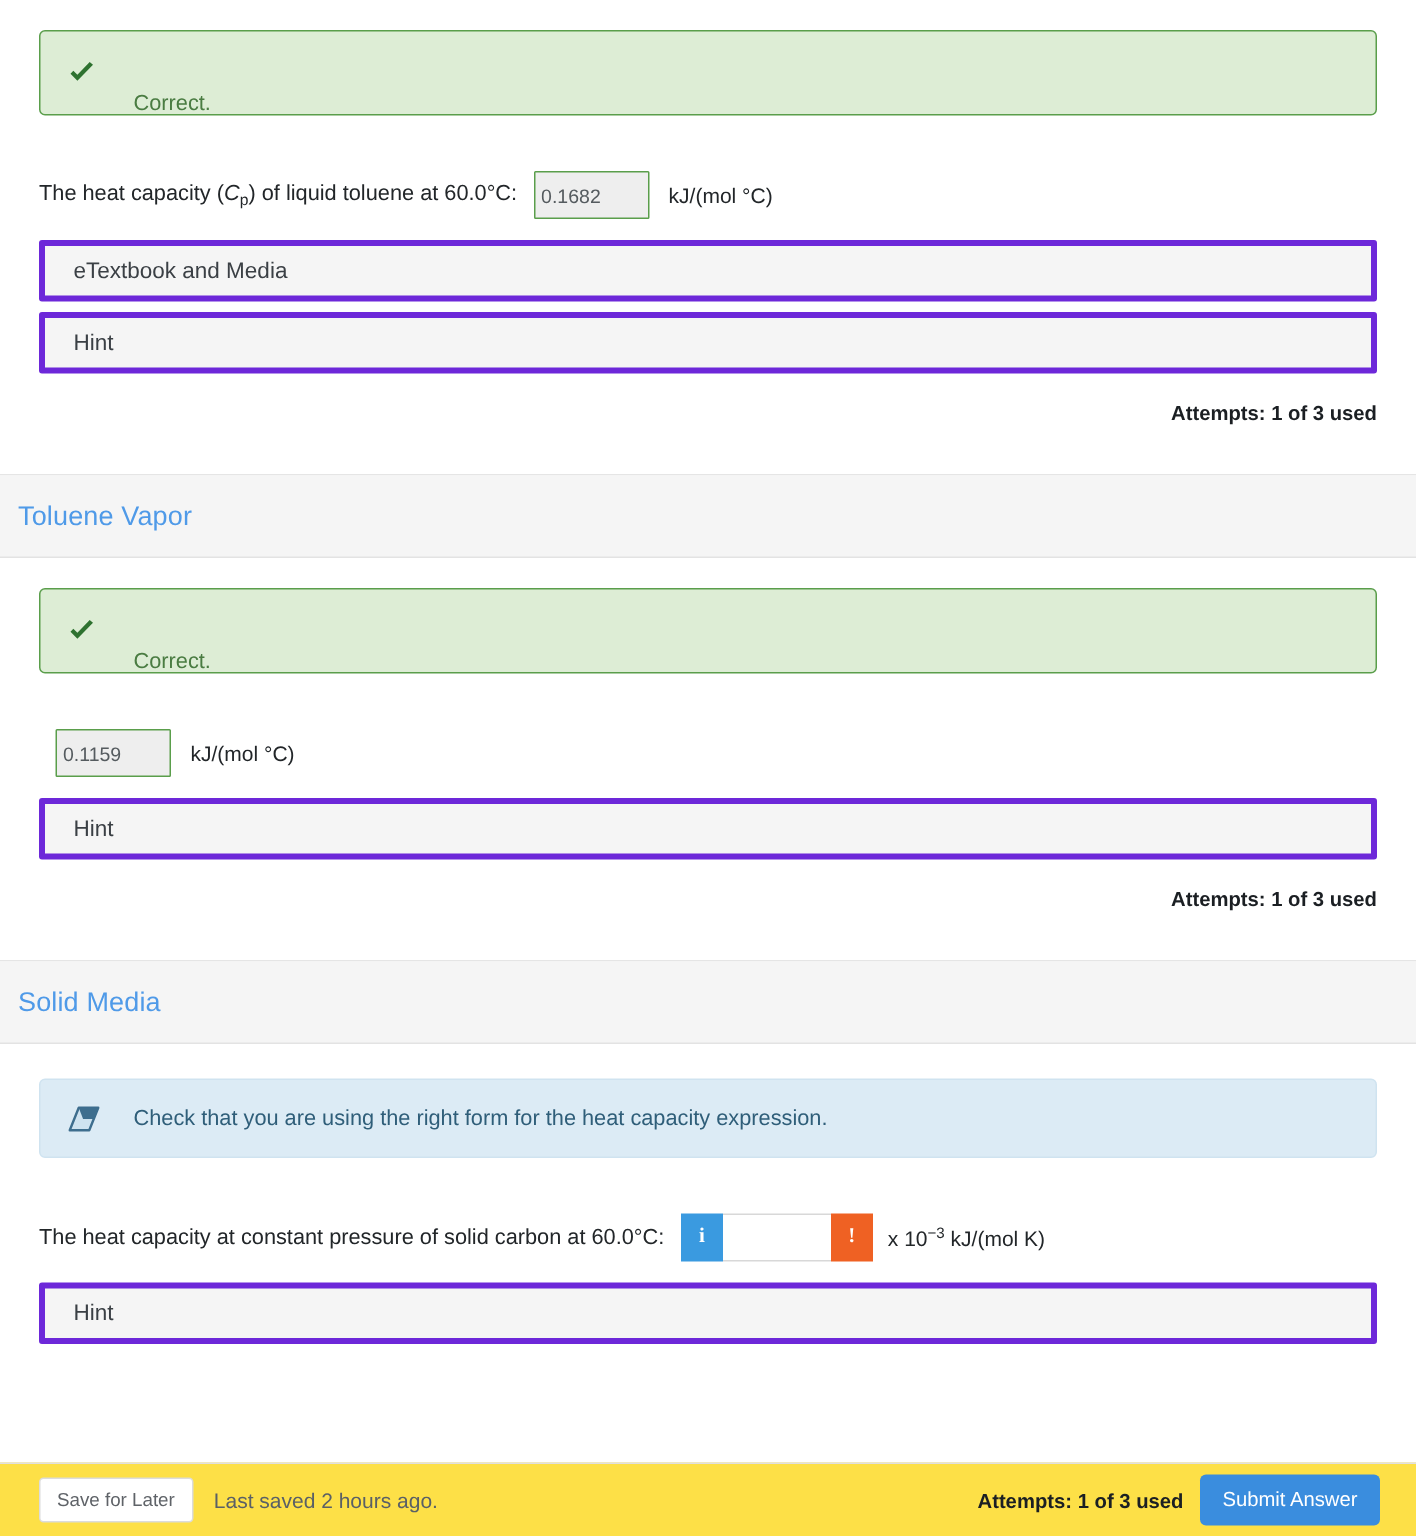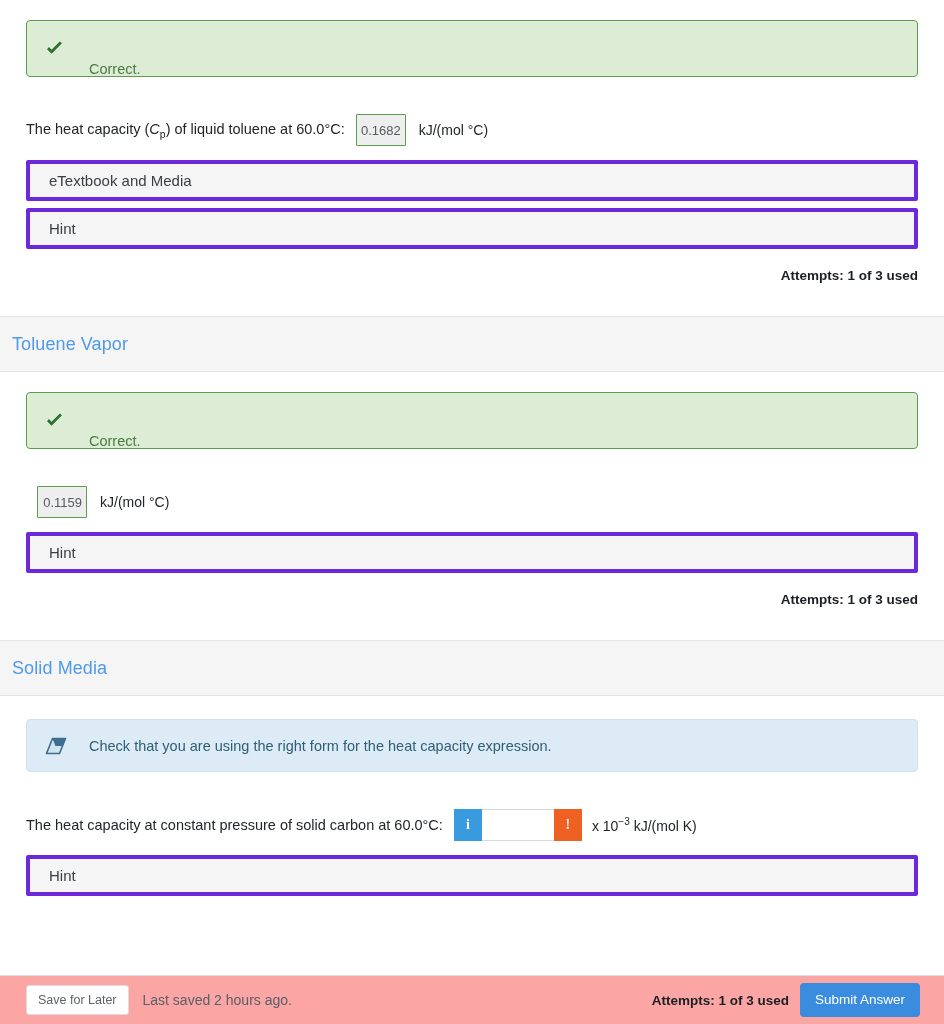--- a/index.html
+++ b/index.html
@@ -101,30 +101,30 @@
   }
   .question-row .prompt { white-space: nowrap; }
   .question-row .units {
     white-space: nowrap;
     margin-left: 13px;
     font-size: 14px;
   }
   .q-solid .units { margin-left: 10px; }
 
   .answer-input {
-    width: 50px;
+    width: 77px;
     height: 32px;
     margin-left: 11px;
     box-sizing: border-box;
     border: 1px solid #5a9e4b;
     background: #eeeeee;
     color: #555b5f;
     font-size: 13px;
     font-family: "Liberation Sans", sans-serif;
-    text-align: right;
+    text-align: left;
     padding: 0 4px;
     border-radius: 1px;
     outline: none;
   }
 
   
   .input-group {
     display: flex;
     align-items: stretch;
     margin-left: 11px;
@@ -181,21 +181,21 @@
     padding-bottom: 19px;
   }
 
   
   .footer {
     position: absolute;
     left: 0;
     bottom: 0;
     width: 944px;
     height: 49px;
-    background: #fca5a5;
+    background: #fde047;
     border-top: 1px solid #e0e0e0;
     display: flex;
     align-items: center;
     padding: 0 24px 0 26px;
     box-sizing: border-box;
   }
   .btn-secondary {
     border: 1px solid #dcdcdc;
     background: #ffffff;
     color: #5f6368;

